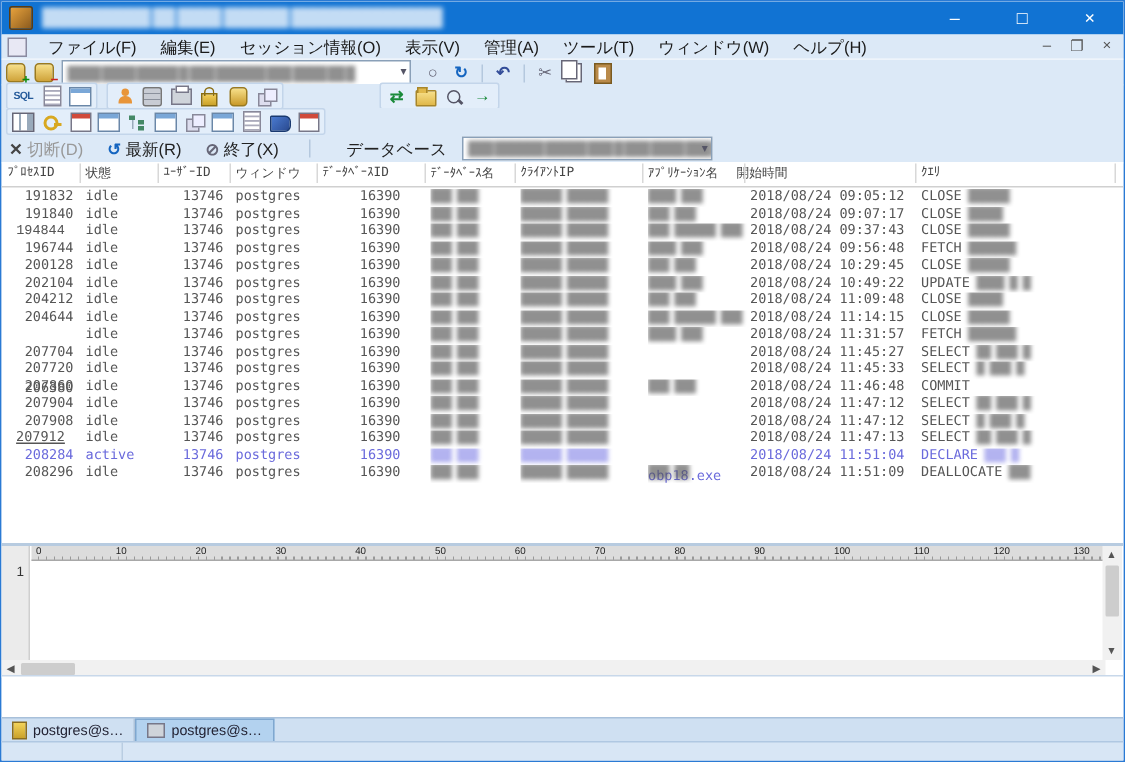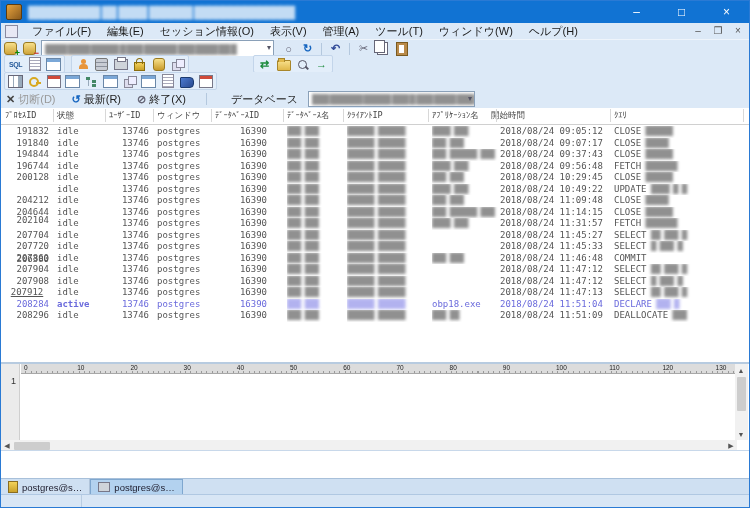--- a/index.html
+++ b/index.html
@@ -319,21 +319,21 @@
           <span class="tcell" style="left: 108px; width: 40px; text-align: right;">13746</span>
           <span class="tcell" style="left: 156px; width: 54px; text-align: left;">postgres</span>
           <span class="tcell" style="left: 214px; width: 52px; text-align: right;">16390</span>
           <span class="tcell" style="left: 286px; width: 54px; text-align: left;"><span class="blurtxt">███ ███</span></span>
           <span class="tcell" style="left: 346px; width: 79px; text-align: left;"><span class="blurtxt">██████ ██████</span></span>
           <span class="tcell" style="left: 431px; width: 74px; text-align: left;"><span class="blurtxt">███ ███</span></span>
           <span class="tcell" style="left: 499px; width: 108px; text-align: left;">2018/08/24 09:07:17</span>
           <span class="tcell" style="left: 613px; width: 132px; text-align: left;"><span>CLOSE</span><span class="blurtxt"> █████</span></span>
         </div>
         <div class="trow" style="top: 23px;">
-          <span class="tcell" style="left: 4px; width: 44px; text-align: right;">194844</span>
+          <span class="tcell" style="left: 4px; width: 44px; text-align: center; font-family: Liberation Mono, monospace;">194844</span>
           <span class="tcell" style="left: 56px; width: 48px; text-align: left;">idle</span>
           <span class="tcell" style="left: 108px; width: 40px; text-align: right;">13746</span>
           <span class="tcell" style="left: 156px; width: 54px; text-align: left;">postgres</span>
           <span class="tcell" style="left: 214px; width: 52px; text-align: right;">16390</span>
           <span class="tcell" style="left: 286px; width: 54px; text-align: left;"><span class="blurtxt">███ ███</span></span>
           <span class="tcell" style="left: 346px; width: 79px; text-align: left;"><span class="blurtxt">██████ ██████</span></span>
           <span class="tcell" style="left: 431px; width: 74px; text-align: left;"><span class="blurtxt">███ ██████ ███</span></span>
           <span class="tcell" style="left: 499px; width: 108px; text-align: left;">2018/08/24 09:37:43</span>
           <span class="tcell" style="left: 613px; width: 132px; text-align: left;"><span>CLOSE</span><span class="blurtxt"> ██████</span></span>
         </div>
@@ -355,21 +355,21 @@
           <span class="tcell" style="left: 108px; width: 40px; text-align: right;">13746</span>
           <span class="tcell" style="left: 156px; width: 54px; text-align: left;">postgres</span>
           <span class="tcell" style="left: 214px; width: 52px; text-align: right;">16390</span>
           <span class="tcell" style="left: 286px; width: 54px; text-align: left;"><span class="blurtxt">███ ███</span></span>
           <span class="tcell" style="left: 346px; width: 79px; text-align: left;"><span class="blurtxt">██████ ██████</span></span>
           <span class="tcell" style="left: 431px; width: 74px; text-align: left;"><span class="blurtxt">███ ███</span></span>
           <span class="tcell" style="left: 499px; width: 108px; text-align: left;">2018/08/24 10:29:45</span>
           <span class="tcell" style="left: 613px; width: 132px; text-align: left;"><span>CLOSE</span><span class="blurtxt"> ██████</span></span>
         </div>
         <div class="trow" style="top: 57.5px;">
-          <span class="tcell" style="left: 4px; width: 44px; text-align: right; margin-top: 31px;">202104</span>
+          <span class="tcell" style="left: 4px; width: 44px; text-align: right;">202104</span>
           <span class="tcell" style="left: 56px; width: 48px; text-align: left;">idle</span>
           <span class="tcell" style="left: 108px; width: 40px; text-align: right;">13746</span>
           <span class="tcell" style="left: 156px; width: 54px; text-align: left;">postgres</span>
           <span class="tcell" style="left: 214px; width: 52px; text-align: right;">16390</span>
           <span class="tcell" style="left: 286px; width: 54px; text-align: left;"><span class="blurtxt">███ ███</span></span>
           <span class="tcell" style="left: 346px; width: 79px; text-align: left;"><span class="blurtxt">██████ ██████</span></span>
           <span class="tcell" style="left: 431px; width: 74px; text-align: left;"><span class="blurtxt">████ ███</span></span>
           <span class="tcell" style="left: 499px; width: 108px; text-align: left;">2018/08/24 10:49:22</span>
           <span class="tcell" style="left: 613px; width: 132px; text-align: left;"><span>UPDATE</span><span class="blurtxt"> ████ █ █</span></span>
         </div>
@@ -476,27 +476,27 @@
           <span class="tcell" style="left: 156px; width: 54px; text-align: left;">postgres</span>
           <span class="tcell" style="left: 214px; width: 52px; text-align: right;">16390</span>
           <span class="tcell" style="left: 286px; width: 54px; text-align: left;"><span class="blurtxt">███ ███</span></span>
           <span class="tcell" style="left: 346px; width: 79px; text-align: left;"><span class="blurtxt">██████ ██████</span></span>
           <span class="tcell" style="left: 431px; width: 74px; text-align: left;"></span>
           <span class="tcell" style="left: 499px; width: 108px; text-align: left;">2018/08/24 11:47:13</span>
           <span class="tcell" style="left: 613px; width: 132px; text-align: left;"><span>SELECT</span><span class="blurtxt"> ██ ███ █</span></span>
         </div>
         <div class="trow active" style="top: 172.5px;">
           <span class="tcell" style="left: 4px; width: 44px; text-align: right;">208284</span>
-          <span class="tcell" style="left: 56px; width: 48px; text-align: left; font-weight: bold;">active</span>
-          <span class="tcell" style="left: 108px; width: 40px; text-align: right;">13746</span>
-          <span class="tcell" style="left: 156px; width: 54px; text-align: left;">postgres</span>
-          <span class="tcell" style="left: 214px; width: 52px; text-align: right;">16390</span>
-          <span class="tcell" style="left: 286px; width: 54px; text-align: left;"><span class="blurtxt">███ ███</span></span>
-          <span class="tcell" style="left: 346px; width: 79px; text-align: left;"><span class="blurtxt">██████ ██████</span></span>
-          <span class="tcell" style="left: 431px; width: 74px; text-align: left;">obp18.exe</span>
+          <span class="tcell" style="left: 56px; width: 48px; text-align: left;">active</span>
+          <span class="tcell" style="left: 108px; width: 40px; text-align: right;">13746</span>
+          <span class="tcell" style="left: 156px; width: 54px; text-align: left;">postgres</span>
+          <span class="tcell" style="left: 214px; width: 52px; text-align: right;">16390</span>
+          <span class="tcell" style="left: 286px; width: 54px; text-align: left;"><span class="blurtxt">███ ███</span></span>
+          <span class="tcell" style="left: 346px; width: 79px; text-align: left;"><span class="blurtxt">██████ ██████</span></span>
+          <span class="tcell" style="left: 431px; width: 74px; text-align: left; margin-top: 14px;">obp18.exe</span>
           <span class="tcell" style="left: 499px; width: 108px; text-align: left;">2018/08/24 11:51:04</span>
           <span class="tcell" style="left: 613px; width: 132px; text-align: left;"><span>DECLARE</span><span class="blurtxt"> ███ █</span></span>
         </div>
         <div class="trow" style="top: 184px;">
           <span class="tcell" style="left: 4px; width: 44px; text-align: right;">208296</span>
           <span class="tcell" style="left: 56px; width: 48px; text-align: left;">idle</span>
           <span class="tcell" style="left: 108px; width: 40px; text-align: right;">13746</span>
           <span class="tcell" style="left: 156px; width: 54px; text-align: left;">postgres</span>
           <span class="tcell" style="left: 214px; width: 52px; text-align: right;">16390</span>
           <span class="tcell" style="left: 286px; width: 54px; text-align: left;"><span class="blurtxt">███ ███</span></span>

